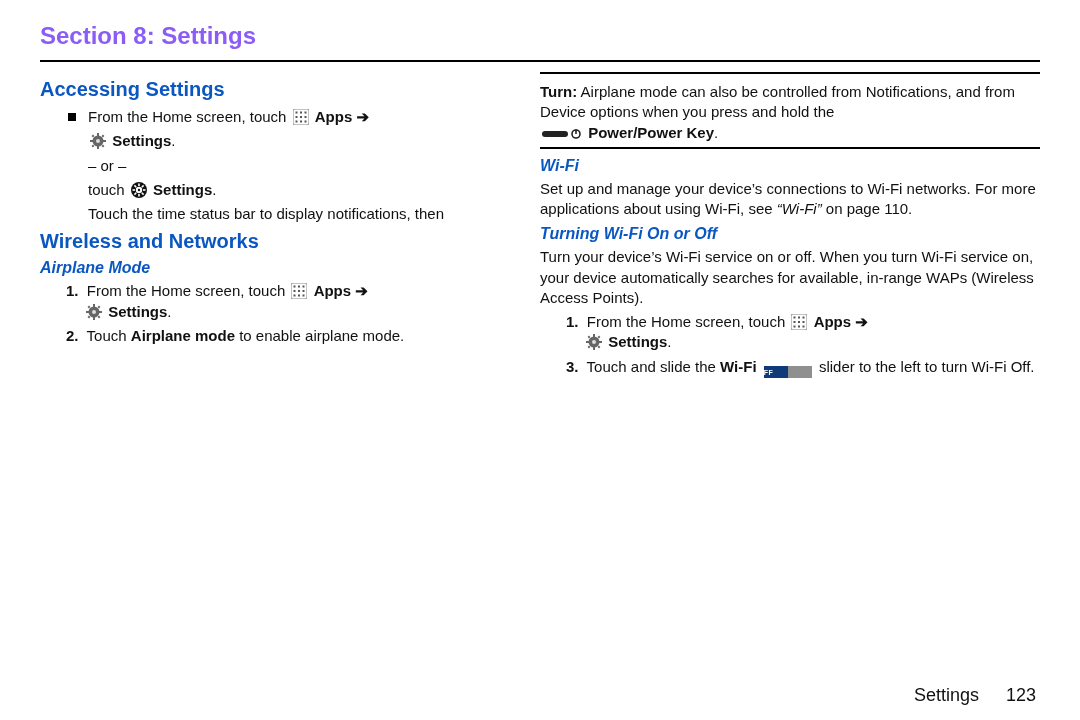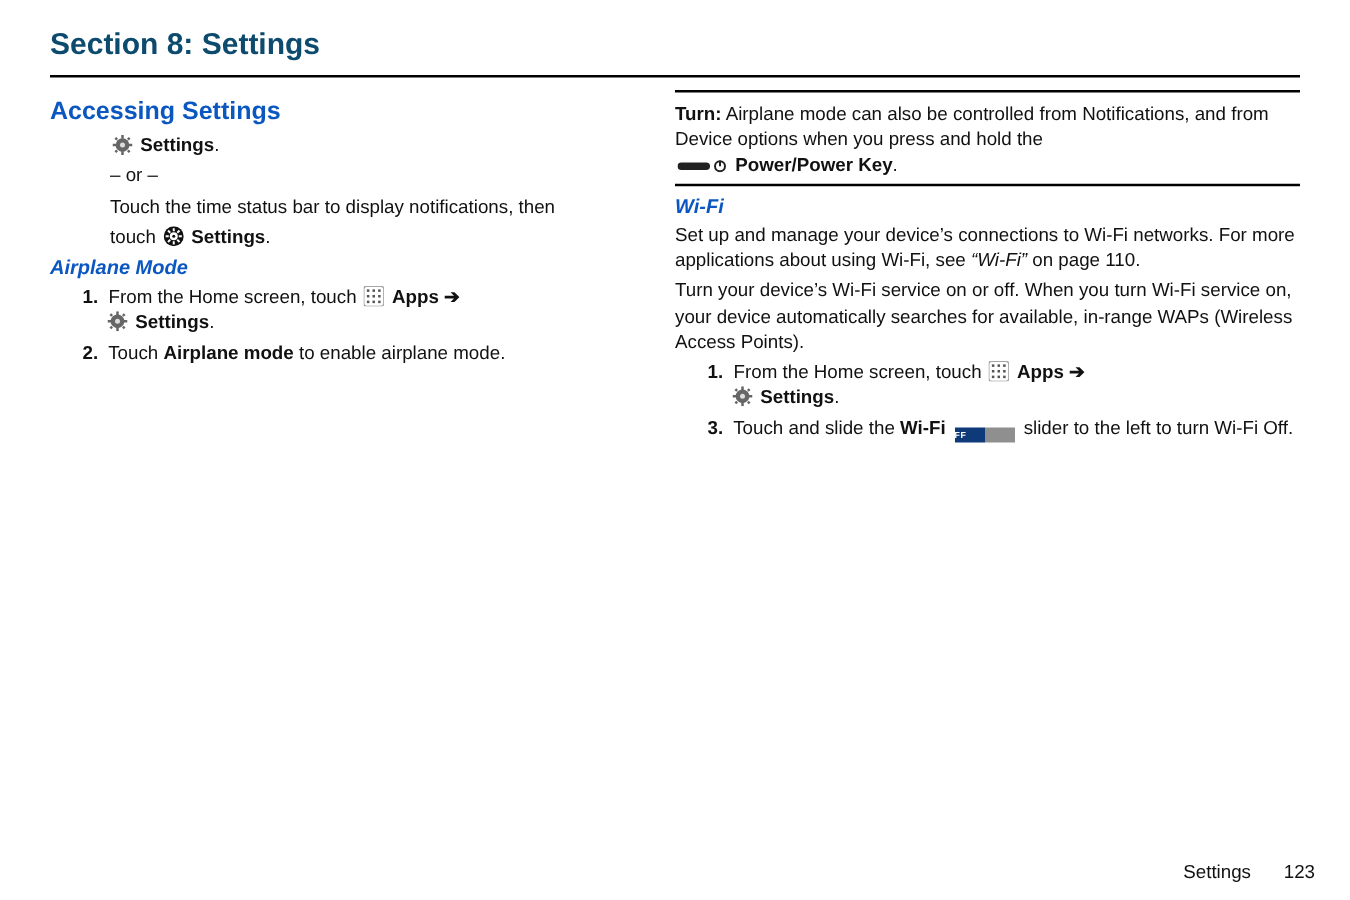--- a/index.html
+++ b/index.html
@@ -5,36 +5,36 @@
   html,body{margin:0;padding:0}
   body{
     width:1080px;height:720px;
     font-family:Arial,Helvetica,sans-serif;
     color:#111;
     box-sizing:border-box;
     padding:22px 40px 10px 40px;
     position:relative;
   }
   .page-title{
-    font-size:24px;font-weight:700;color:#0c4a6e;
+    font-size:24px;font-weight:700;color:#8b5cf6;
     margin:0 0 10px 0;
   }
   hr.heavy{border:none;border-top:2px solid #000;margin:6px 0 10px 0}
   hr.light{border:none;border-top:2px solid #000;margin:0 0 8px 0}
   .cols{display:flex;}
   .col{flex:1;min-width:0}
   .h2{font-size:20px;font-weight:700;color:#0b57c2;margin:6px 0 6px 0}
   .h3{font-size:16px;font-weight:700;font-style:italic;color:#0b57c2;margin:6px 0 4px 0}
   p{font-size:15px;line-height:1.35;margin:4px 0}
   .indent{padding-left:28px}
   .indent2{padding-left:44px;text-indent:-18px}
   .sq{display:inline-block;width:8px;height:8px;background:#000;margin-right:12px;vertical-align:1px}
   b{font-weight:700}
   .arrow{font-weight:700}
-  .footer{position:absolute;bottom:14px;right:28px;font-size:15px}
+  .footer{position:absolute;bottom:14px;right:44px;font-size:18px}
   .footer .pg{margin-left:22px}
   
   .ic{display:inline-block;vertical-align:-3px;margin:0 2px}
   svg{display:block}
   .slider{display:inline-flex;vertical-align:-3px;margin:0 3px}
   .slider .half{width:24px;height:12px;display:flex;align-items:center;justify-content:center}
   .slider .lab{font-size:7px;font-weight:700;color:#fff;letter-spacing:0.5px}
   .on  .l{background:#0e3a7a}.on  .r{background:#19a84a}
   .off .l{background:#0e3a7a}.off .r{background:#8f8f8f}
 </style>
@@ -97,38 +97,47 @@
 </svg>
 
 <h1 class="page-title">Section 8: Settings</h1>
 <hr class="heavy">
 
 <div class="cols">
 
 <div class="col">
   <div class="h2">Accessing Settings</div>
 
+  <p class="indent">
+    <span class="sq"></span><span>From the Home screen, touch</span>
+    <span class="ic"><svg width="16" height="16">
+            <use href="#i-apps"></use>
+          </svg></span>
+    <b>Apps</b>
+    <span class="arrow">➔</span>
+  </p>
   <p class="indent" style="padding-left:48px">
     <span class="ic"><svg width="16" height="16">
             <use href="#i-gear"></use>
           </svg></span>
     <b>Settings</b>.
   </p>
   <p class="indent" style="padding-left:48px">– or –</p>
   <p class="indent" style="padding-left:48px">
+    <span>touch</span>
+    <span class="ic"><svg width="16" height="16">
+            <use href="#i-gear-circle"></use>
+          </svg></span>
+    <b>Settings</b>.
+  </p>
+  <p class="indent" style="padding-left:48px">
     <span>Touch the time status bar to display notifications, then</span>
   </p>
-  <p class="indent" style="padding-left:48px">
-    <span>touch</span>
-    <span class="ic"><svg width="16" height="16">
-            <use href="#i-gear-circle"></use>
-          </svg></span>
-    <b>Settings</b>.
-  </p>
-
+
+  <div class="h2">Wireless and Networks</div>
   <div class="h3">Airplane Mode</div>
 
   <p class="indent2">
     <b>1.</b>&nbsp;
     <span>From the Home screen, touch</span>
     <span class="ic"><svg width="16" height="16">
             <use href="#i-apps"></use>
           </svg></span>
     <b>Apps</b>
     <span class="arrow">➔</span><br>
@@ -157,20 +166,21 @@
   </p>
   <hr class="light">
 
   <div class="h3">Wi-Fi</div>
   <p>
     <span>Set up and manage your device’s connections to Wi-Fi networks. For more applications about using Wi-Fi, see</span>
     <i>“Wi-Fi”</i>
     <span>on page 110.</span>
   </p>
 
+  <div class="h3">Turning Wi-Fi On or Off</div>
   <p>Turn your device’s Wi-Fi service on or off. When you turn Wi-Fi service on, your device automatically searches for available, in-range WAPs (Wireless Access Points).</p>
 
   <p class="indent2">
     <b>1.</b>&nbsp;
     <span>From the Home screen, touch</span>
     <span class="ic"><svg width="16" height="16">
             <use href="#i-apps"></use>
           </svg></span>
     <b>Apps</b>
     <span class="arrow">➔</span><br>

